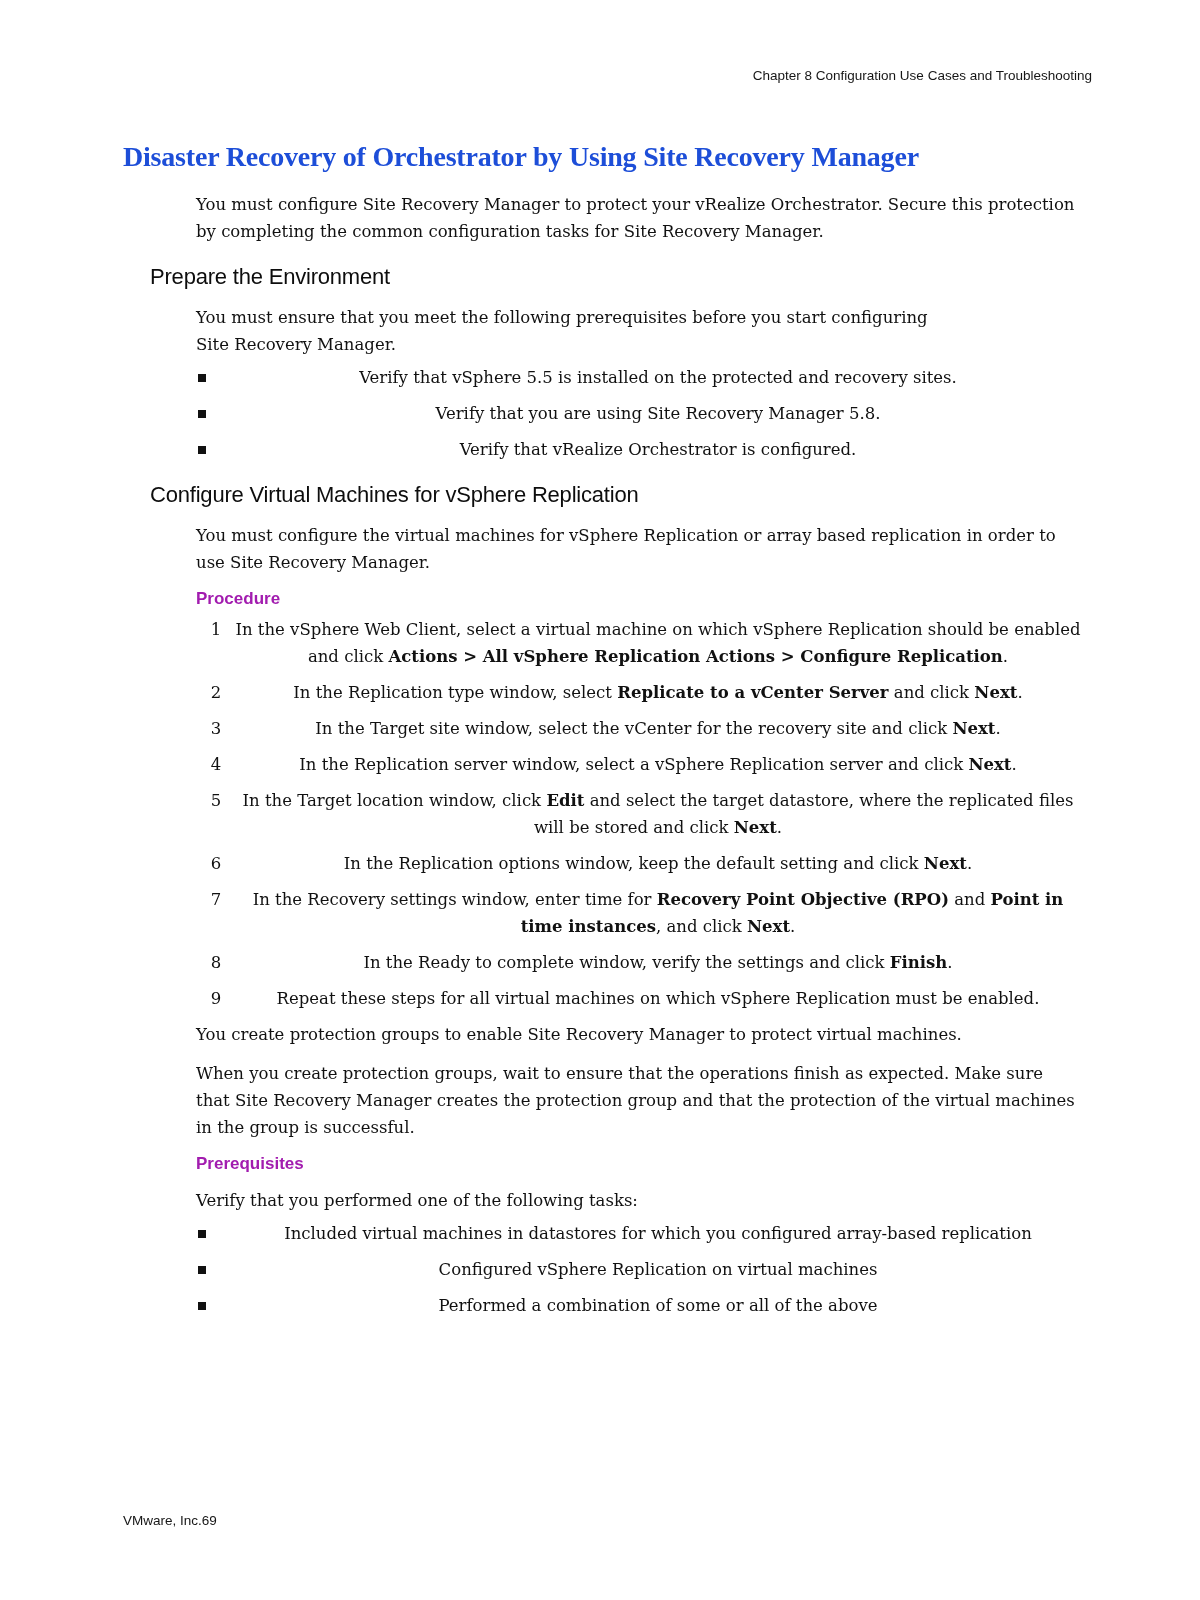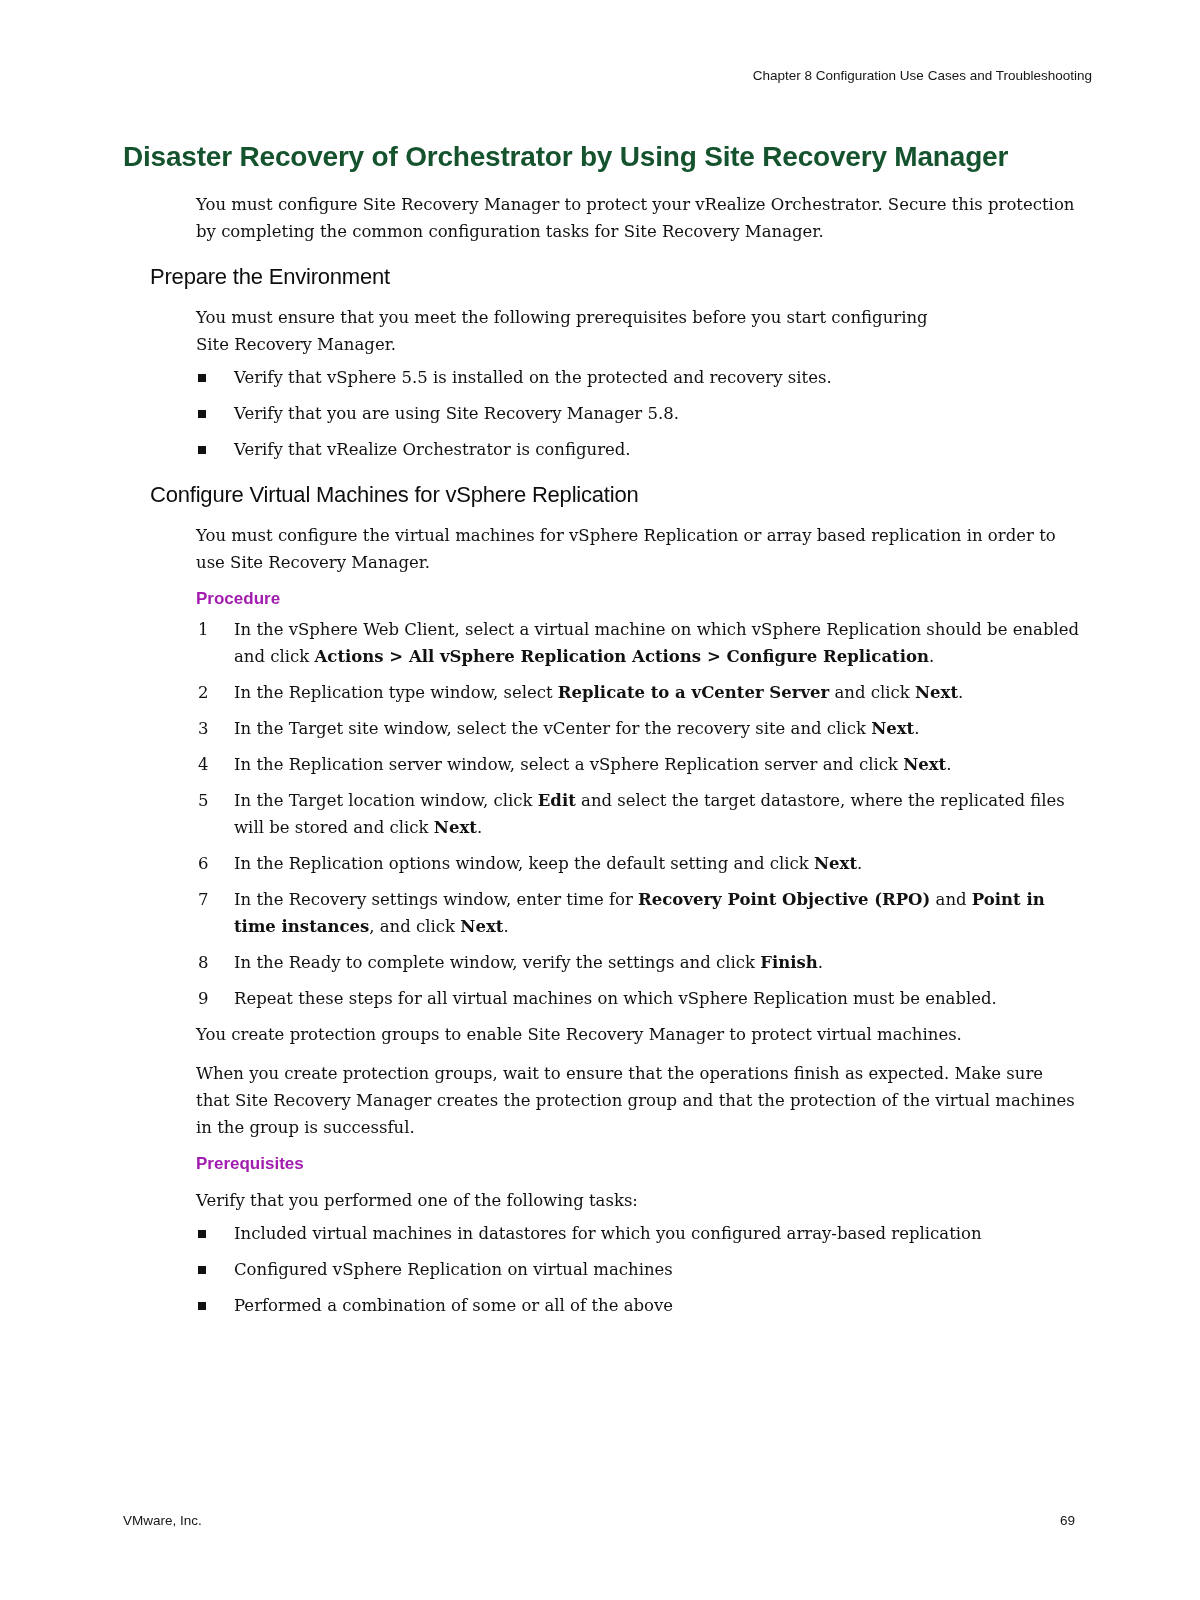--- a/index.html
+++ b/index.html
@@ -15,52 +15,52 @@
     overflow:hidden;
   }
   .hdr {
     position:absolute; top:68px; right:108px;
     font-family:"Liberation Sans","DejaVu Sans",sans-serif;
     font-size:13.5px; line-height:16px; color:#161616;
   }
   .content { position:absolute; top:139px; left:0; width:100%; }
   h1 {
     margin:0 147px 16px 123px;
-    font-family:Liberation Sans, sans-serif;
+    font-family:Liberation Serif, serif;
     font-weight:bold; font-size:28px; line-height:36px;
-    letter-spacing:-0.2px; color:#14532d;
+    letter-spacing:-0.2px; color:#1d4ed8;
   }
   h2 {
     margin:18px 0 13px 150px;
     font-family:"Liberation Sans","DejaVu Sans",sans-serif;
     font-weight:normal; font-size:22px; line-height:28px;
     letter-spacing:-0.2px; color:#0d0d0d;
   }
   h3 {
     margin:12px 0 12px 196px;
     font-family:"Liberation Sans","DejaVu Sans",sans-serif;
     font-weight:bold; font-size:17px; line-height:22px; color:#a21caf;
   }
   p.body {
     margin:0 0 12px 196px;
     max-width:886px;
     white-space:pre-line;
   }
   .list { margin:-6px 0 3px 196px; max-width:886px; }
-  .li { display:flex; margin-bottom:9px; }
+  .li { display:flex; margin-bottom:9px;text-align:center; }
   .li .sq {
     flex:none; width:8px; height:8px; background:#111111;
     margin:10px 28px 0 2px;
   }
   .li .num { flex:none; width:36px; padding-left:2px; }
   .li .li-text { flex:1 1 auto; }
   .li b { font-weight:bold; }
   .ftr {
     position:absolute; top:1513px; left:123px; right:125px;
-    display:flex; justify-content:space-between;
+    display:flex; 
     font-family:"Liberation Sans","DejaVu Sans",sans-serif;
     font-size:13.5px; line-height:16px; color:#161616;
   }
 </style>
 </head>
 <body>
 
 <div class="page">
 
   <div class="hdr">Chapter 8 Configuration Use Cases and Troubleshooting</div>

